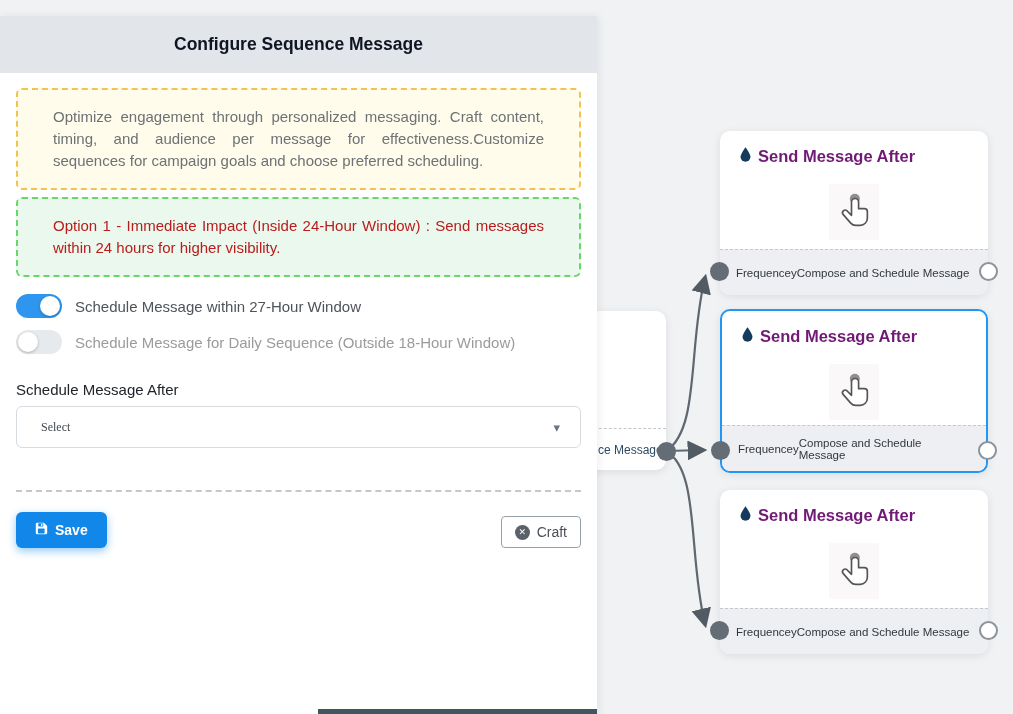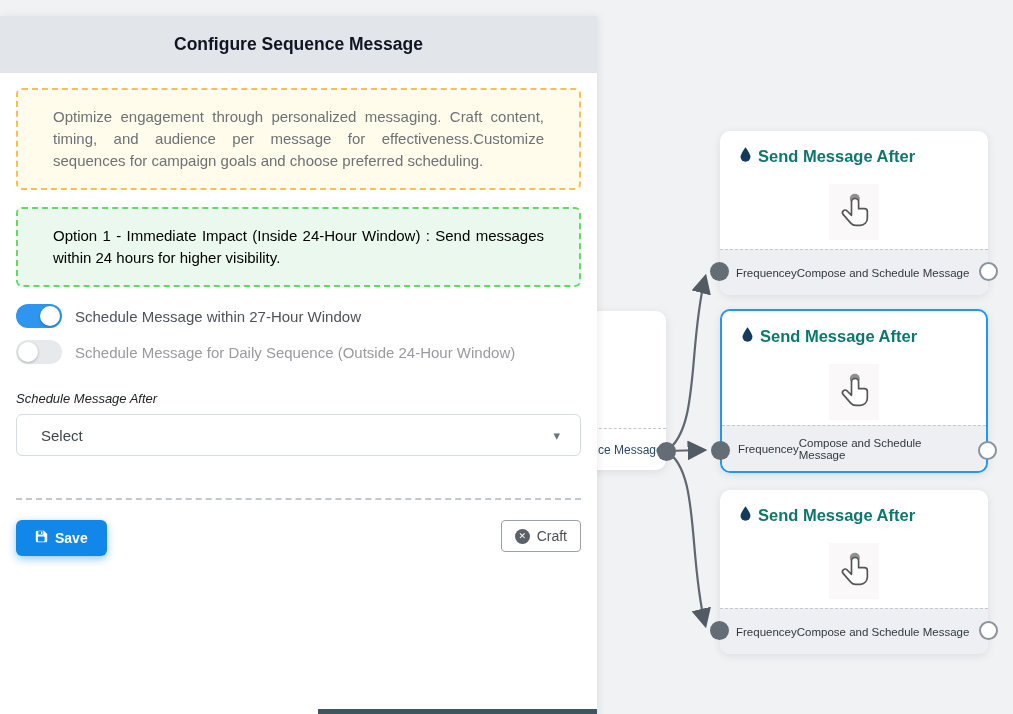--- a/index.html
+++ b/index.html
@@ -7,21 +7,21 @@
     font-family:"Liberation Sans","DejaVu Sans",sans-serif; background:#f1f2f4; }
 
   
   .canvas { position:absolute; inset:0; background:#f1f2f4; }
   .edges { position:absolute; inset:0; z-index:1; }
 
   .node { position:absolute; width:268px; height:164px; background:#fff;
     border-radius:10px; box-shadow:0 2px 8px rgba(30,40,60,.10); z-index:2; }
   .node.selected { border:2px solid #2196f3; }
   .node-title { display:flex; align-items:center; gap:7px; padding:16px 20px 0 20px;
-    font-size:16.5px; font-weight:bold; color:#0f766e; }
+    font-size:16.5px; font-weight:bold; color:#701a75; }
   .node-body { position:absolute; top:46px; left:0; right:0; height:70px;
     display:flex; align-items:center; justify-content:center; }
   .hand-box { width:50px; height:56px; background:#faf8f9; display:flex;
     align-items:center; justify-content:center; }
   .node-footer { position:absolute; left:0; right:0; bottom:0; height:46px;
     background:#edeff2; border-top:1px dashed #c2c8ce; border-radius:0 0 9px 9px;
     display:flex; align-items:center; justify-content:flex-start;
     padding:0 16px; font-size:11.5px; color:#32383e; }
   .h-dot { position:absolute; width:19px; height:19px; border-radius:50%;
     background:#646c75; z-index:3; }
@@ -44,43 +44,43 @@
   .modal { position:absolute; left:0; top:16px; width:597px; height:714px;
     background:#fff; z-index:10; box-shadow:2px 0 8px rgba(0,0,0,.07); }
   .modal-header { height:57px; background:#e2e5e9; display:flex;
     align-items:center; justify-content:center; }
   .modal-title { font-size:17.5px; font-weight:bold; color:#0f1522; }
   .modal-content { padding:0 16px; }
 
   .box { border-radius:6px; padding:16px 35px; font-size:15px; line-height:22px;
     text-align:justify; }
   .box-info { margin-top:15px; border:2px dashed #f3c34f; background:#fffcec; color:#6e7276; }
-  .box-green { margin-top:17px; border:2px dashed #67d867; background:#ebf8ee; color:#000000; }
+  .box-green { margin-top:7px; border:2px dashed #67d867; background:#ebf8ee; color:#b91c1c; }
 
   .toggle-row { display:flex; align-items:center; gap:13px; margin-top:17px; }
   .toggle-row + .toggle-row { margin-top:12px; }
   .toggle { position:relative; width:46px; height:24px; border-radius:12px; flex:0 0 auto; }
   .toggle.on  { background:#2e96ee; }
   .toggle.off { background:#e7eaed; }
   .toggle .knob { position:absolute; top:2px; width:20px; height:20px; border-radius:50%;
     background:#fff; box-shadow:0 1px 3px rgba(0,0,0,.25); }
   .toggle.on  .knob { right:2px; }
   .toggle.off .knob { left:2px; }
   .toggle-label { font-size:15px; color:#4f545a; }
   .toggle-label.muted { color:#9a9b9e; }
 
-  .field-label { margin-top:27px; font-size:13px; color:#212529;font-style:italic; }
+  .field-label { margin-top:27px; font-size:15px; color:#212529; }
   .select { margin-top:8px; height:42px; border:1px solid #d6dbe0; border-radius:6px;
     display:flex; align-items:center; justify-content:space-between;
     padding:0 20px 0 24px; background:#fff; cursor:pointer; }
-  .select-value { font-size:15px; color:#3f474e; }
+  .select-value { font-size:12px; color:#3f474e;font-family:Liberation Serif, serif; }
   .select-caret { font-size:13px; color:#6c757d; }
 
   .divider { margin-top:42px; border-top:2px dashed #c3c8cd; }
-  .btn-row { display:flex; align-items:flex-start; justify-content:space-between;
+  .btn-row { display:flex; align-items:flex-end; justify-content:space-between;
     margin-top:20px; }
   .btn-save { display:inline-flex; align-items:center; gap:7px; background:#1287ea;
     color:#fff; font-weight:bold; font-size:14px; border:none; border-radius:6px;
     padding:10px 19px; cursor:pointer; box-shadow:0 3px 8px rgba(18,135,234,.45); }
   .btn-close { display:inline-flex; align-items:center; gap:7px; background:#fff;
     color:#4a5056; font-size:14px; border:1px solid #98a1a8; border-radius:4px;
     padding:7px 13px; cursor:pointer; }
   .close-ic { width:15px; height:15px; border-radius:50%; background:#5a6168;
     color:#fff; font-size:9px; line-height:15px; text-align:center;
     display:inline-block; }
@@ -198,21 +198,21 @@
     <div class="toggle-row">
       <span class="toggle on">
           <span class="knob"></span>
         </span>
       <span class="toggle-label">Schedule Message within 27-Hour Window</span>
     </div>
     <div class="toggle-row">
       <span class="toggle off">
           <span class="knob"></span>
         </span>
-      <span class="toggle-label muted">Schedule Message for Daily Sequence (Outside 24-Hour Window)</span>
+      <span class="toggle-label muted">Schedule Message for Daily Sequence (Outside 18-Hour Window)</span>
     </div>
 
     <div class="field-label">Schedule Message After</div>
     <div class="select">
       <span class="select-value">Select</span>
       <span class="select-caret">▾</span>
     </div>
 
     <div class="divider"></div>
 

